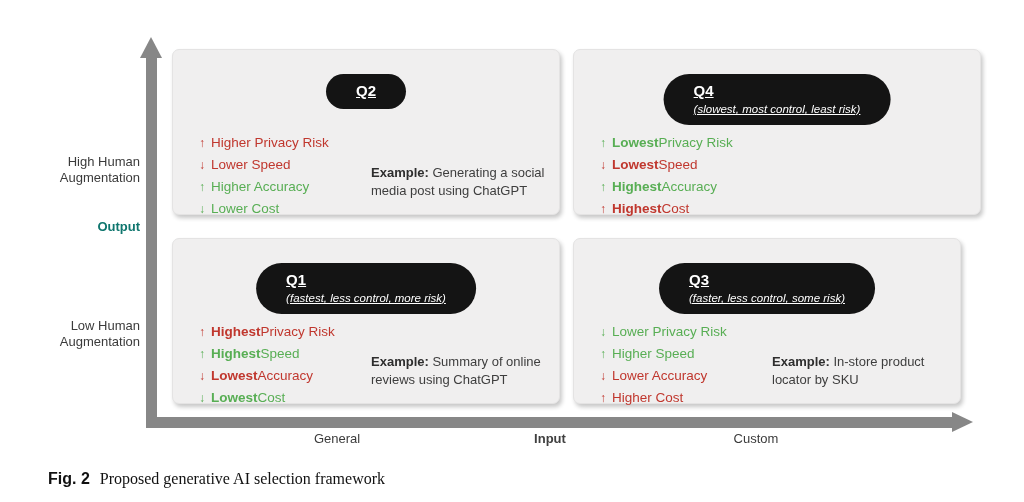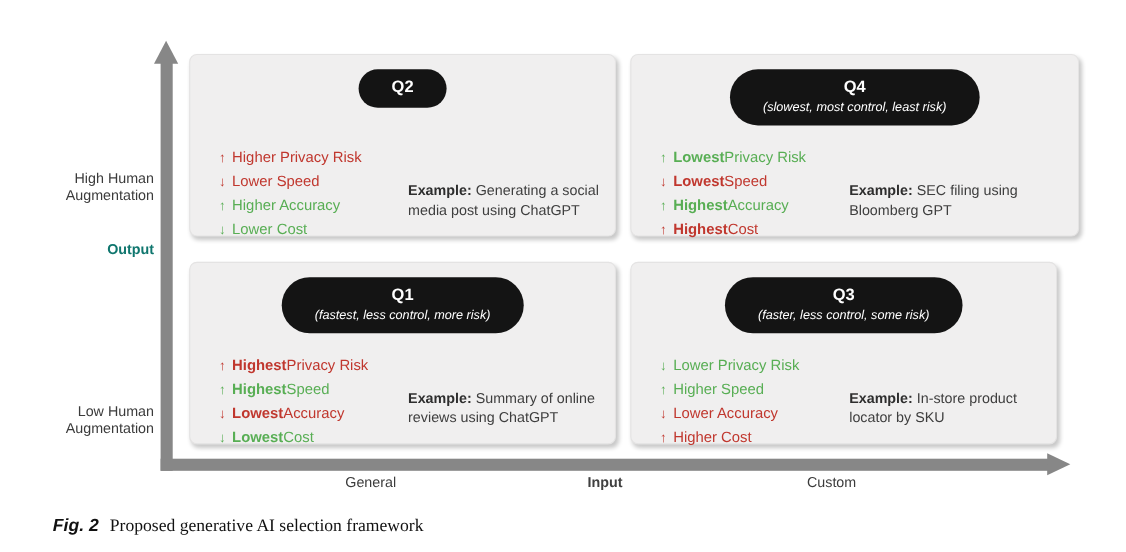--- a/index.html
+++ b/index.html
@@ -15,56 +15,56 @@
   .x-axis-bar{position:absolute;left:146px;top:417px;width:808px;height:11px;background:var(--axis);}
   .x-axis-head{position:absolute;left:952px;top:412px;width:0;height:0;
                border-top:10.5px solid transparent;border-bottom:10.5px solid transparent;
                border-left:21px solid var(--axis);}
 
   
   .ylab{position:absolute;left:14px;width:126px;text-align:right;
         font-size:13px;line-height:16px;color:var(--text);}
   .ylab-high{top:122px;margin-top:32px;}
   .ylab-output{top:219px;font-weight:bold;color:#0f766e;}
-  .ylab-low{top:318px;margin-top:48px;}
+  .ylab-low{top:318px;}
   .xlab{position:absolute;top:431px;transform:translateX(-50%);font-size:13px;color:var(--text);white-space:nowrap;}
   .xlab-general{left:337px;}
   .xlab-input{left:550px;font-weight:bold;color:#404040;}
   .xlab-custom{left:756px;}
 
   
   .quad{position:absolute;width:386px;height:164px;background:var(--quadrant-bg);
         border:1px solid #e4e3e3;border-radius:7px;
         box-shadow:2px 3px 4px rgba(0,0,0,0.22);}
   .q-tl{left:172px;top:49px;}
   .q-tr{left:573px;top:49px;padding-left:20px;}
   .q-bl{left:172px;top:238px;}
   .q-br{left:573px;top:238px;}
 
-  .badge{position:absolute;top:13px;left:50%;transform:translateX(-50%);
+  .badge{position:absolute;top:24px;left:50%;transform:translateX(-50%);
          background:var(--badge-bg);color:var(--badge-text);
-         border-radius:28px;padding:8px 30px 9px;text-align:center;white-space:nowrap;}
+         border-radius:28px;padding:8px 30px 9px;text-align:left;white-space:nowrap;text-decoration:underline;}
   .badge-title{font-size:15px;font-weight:bold;line-height:18px;}
   .badge-subtitle{font-size:11.5px;font-style:italic;line-height:14px;margin-top:2px;}
 
   .traits{position:absolute;left:26px;top:82px;margin:0;padding:0;list-style:none;}
   .trait{display:flex;align-items:baseline;font-size:13.5px;line-height:21px;white-space:nowrap;}
   .trait .arrow{margin-right:6px;font-size:12px;}
   .trait b{margin-right:0;}
   .trait b:empty{display:none;margin:0;}
   .trait[data-sentiment="negative"]{color:var(--negative);}
   .trait[data-sentiment="positive"]{color:var(--positive);}
 
   .example{position:absolute;left:198px;top:114px;width:184px;
            font-size:13px;line-height:17.5px;color:#3e3e3e;}
   .example b{color:#2e2e2e;}
 
   
   .caption{position:absolute;left:48px;top:470px;font-size:16px;color:#111;white-space:nowrap;}
-  .cap-label{font-family:"Liberation Sans","DejaVu Sans",sans-serif;font-weight:bold;margin-right:10px;font-style:italic;}
+  .cap-label{font-family:"Liberation Sans","DejaVu Sans",sans-serif;font-weight:bold;margin-right:10px;}
   .cap-text{font-family:"Liberation Serif","DejaVu Serif",serif;}
 </style>
 </head>
 <body>
 
 <div class="stage">
 
   <div class="y-axis-head"></div>
   <div class="y-axis-bar"></div>
   <div class="x-axis-bar"></div>
@@ -129,21 +129,20 @@
           <span class="arrow">↑</span>
           <b>Highest</b>
           <span>Accuracy</span>
         </li>
       <li class="trait" data-sentiment="negative">
           <span class="arrow">↑</span>
           <b>Highest</b>
           <span>Cost</span>
         </li>
     </ul>
-    <div class="example"><b>Example:</b> <span>SEC filing using Bloomberg GPT</span></div>
   </div>
 
   <div class="quad q-bl">
     <div class="badge">
       <div class="badge-title">Q1</div>
       <div class="badge-subtitle">(fastest, less control, more risk)</div>
     </div>
     <ul class="traits">
       <li class="trait" data-sentiment="negative">
           <span class="arrow">↑</span>

